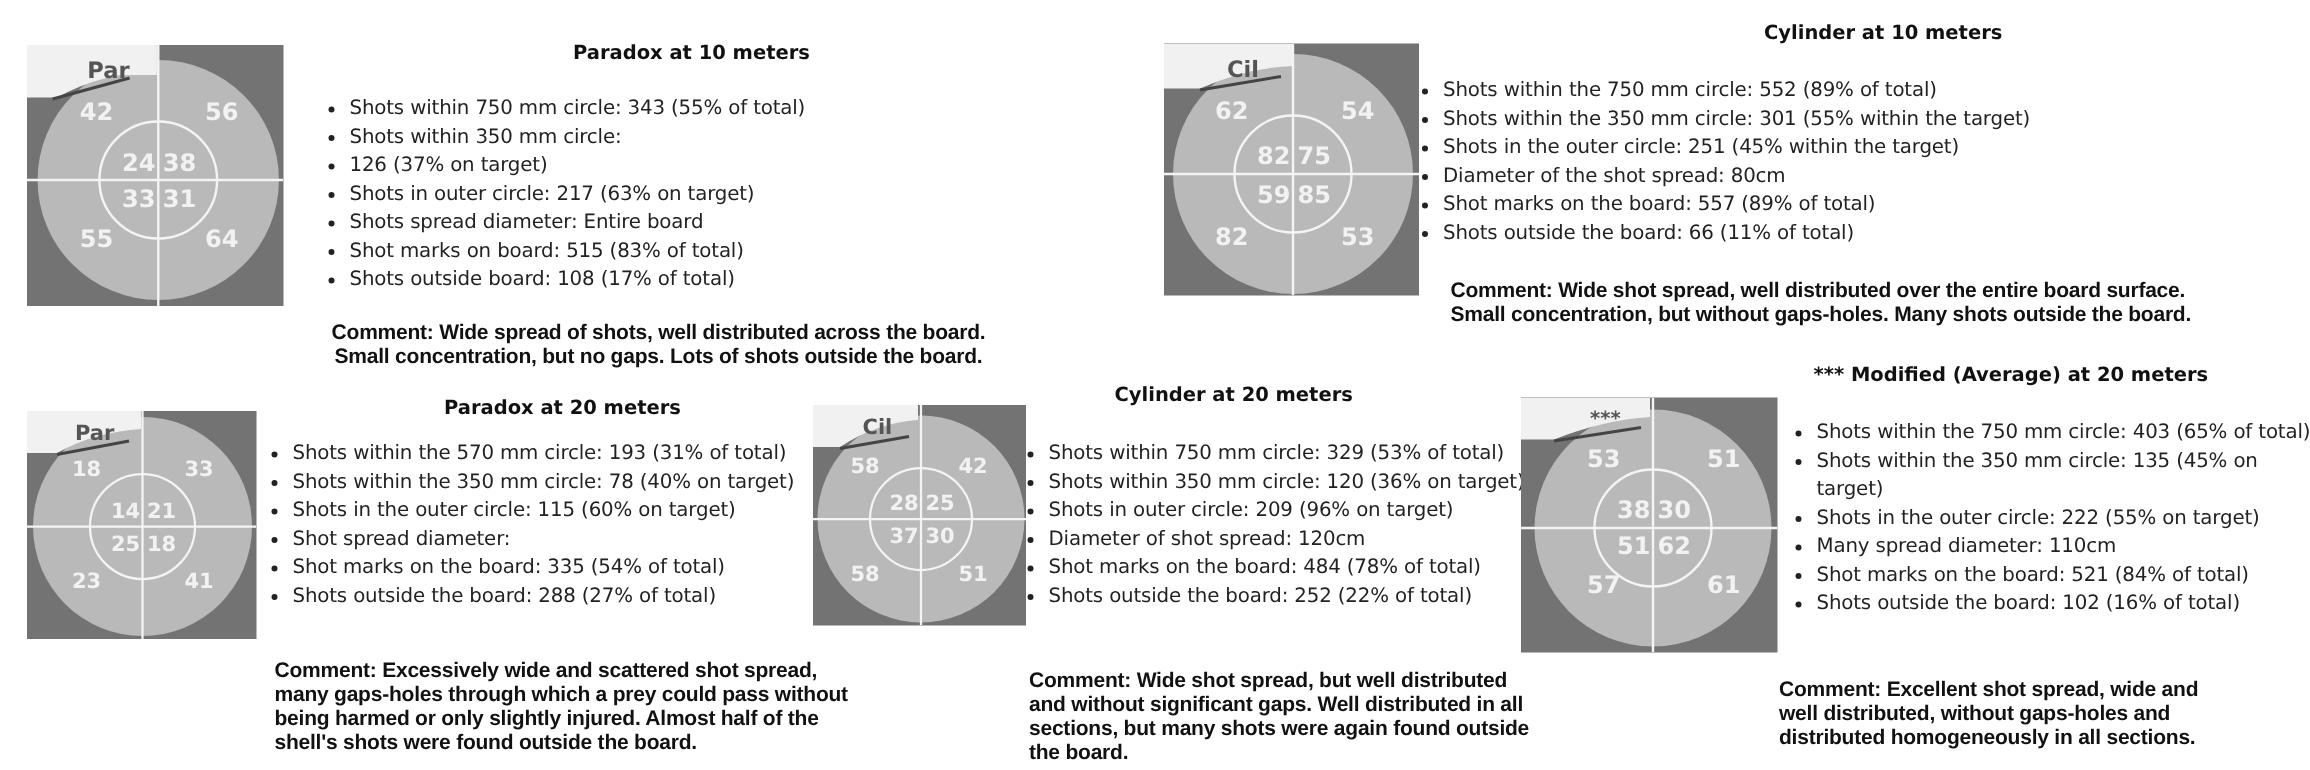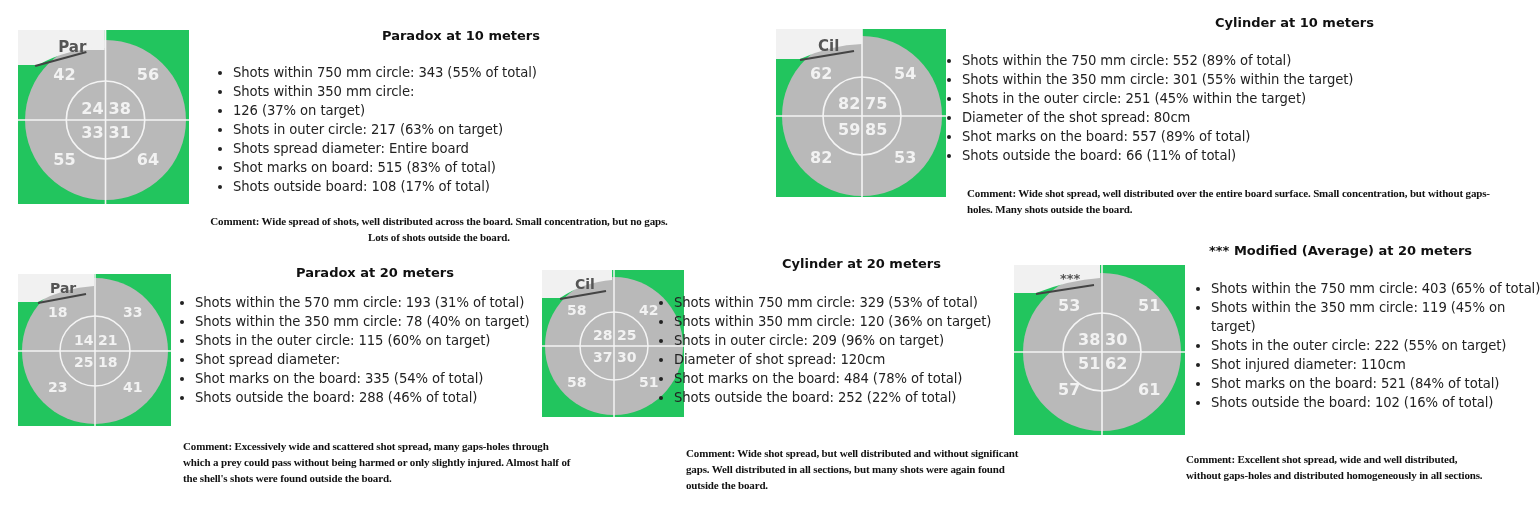--- a/index.html
+++ b/index.html
@@ -1,22 +1,22 @@
 <!DOCTYPE html>
 <html><head>
 <meta charset="utf-8">
 <style>
   html, body { margin:0; padding:0; background:#ffffff; }
   body { width:1540px; height:513px; position:relative; overflow:hidden; font-family:"DejaVu Sans", sans-serif; color:#1a1a1a; }
-  .target { position:absolute; background:#22c55e; overflow:hidden; }
+  .target { position:absolute; background:#737373; overflow:hidden; }
   .target svg { width:100%; height:100%; display:block; }
   .title { position:absolute; font-family:"DejaVu Sans", sans-serif; font-weight:bold; font-size:13px; color:#111; white-space:nowrap; text-align:center; }
   ul.stats { position:absolute; margin:0; padding:0 0 0 22px; font-family:"DejaVu Sans", sans-serif; font-size:13.2px; line-height:19px; color:#222; list-style:disc; letter-spacing:-0.1px; }
   ul.stats li { padding-left:0; }
-  .comment { position:absolute; font-family:Liberation Serif, serif; font-weight:bold; font-size:11px; line-height:16px; color:#111; letter-spacing:-0.15px; }
+  .comment { position:absolute; font-family:Liberation Sans, sans-serif; font-weight:bold; font-size:14px; line-height:16px; color:#111; letter-spacing:-0.15px; }
 </style>
 </head>
 <body>
 
 <div class="target" style="left:18px;top:30px;width:171px;height:174px;">
   <svg viewBox="0 0 170 174" preserveAspectRatio="none">
     <circle cx="87" cy="90" r="80" fill="#b9b9b9"></circle>
     <rect x="0" y="0" width="86" height="20" fill="#f1f1f1"></rect>
     <path d="M20 35 Q50 18 86 18 L86 0 L0 0 L0 35 Z" fill="#f1f1f1"></path>
     <line x1="17" y1="36" x2="68" y2="22" stroke="#444" stroke-width="2"></line>
@@ -58,21 +58,21 @@
     <text x="34" y="50" font-family="DejaVu Sans, sans-serif" font-size="16" font-weight="bold" fill="#f2f2f2">62</text>
     <text x="118" y="50" font-family="DejaVu Sans, sans-serif" font-size="16" font-weight="bold" fill="#f2f2f2">54</text>
     <text x="34" y="134" font-family="DejaVu Sans, sans-serif" font-size="16" font-weight="bold" fill="#f2f2f2">82</text>
     <text x="118" y="134" font-family="DejaVu Sans, sans-serif" font-size="16" font-weight="bold" fill="#f2f2f2">53</text>
     <text x="62" y="80" font-family="DejaVu Sans, sans-serif" font-size="16" font-weight="bold" fill="#f2f2f2">82</text>
     <text x="89" y="80" font-family="DejaVu Sans, sans-serif" font-size="16" font-weight="bold" fill="#f2f2f2">75</text>
     <text x="62" y="106" font-family="DejaVu Sans, sans-serif" font-size="16" font-weight="bold" fill="#f2f2f2">59</text>
     <text x="89" y="106" font-family="DejaVu Sans, sans-serif" font-size="16" font-weight="bold" fill="#f2f2f2">85</text>
   </svg>
 </div>
-<div class="title" style="left:1176px;top:15px;margin-left:39px;">Cylinder at 10 meters</div>
+<div class="title" style="left:1176px;top:15px;">Cylinder at 10 meters</div>
 <ul class="stats" style="left:940px;top:51px;width:460px;">
   <li>Shots within the 750 mm circle: 552 (89% of total)</li>
   <li>Shots within the 350 mm circle: 301 (55% within the target)</li>
   <li>Shots in the outer circle: 251 (45% within the target)</li>
   <li>Diameter of the shot spread: 80cm</li>
   <li>Shot marks on the board: 557 (89% of total)</li>
   <li>Shots outside the board: 66 (11% of total)</li>
 </ul>
 <div class="comment" style="left:967px;top:185px;width:530px;">Comment: Wide shot spread, well distributed over the entire board surface. Small concentration, but without gaps-holes. Many shots outside the board.</div>
 
@@ -95,21 +95,21 @@
     <text x="80" y="93" font-family="DejaVu Sans, sans-serif" font-size="14" font-weight="bold" fill="#f2f2f2">18</text>
   </svg>
 </div>
 <div class="title" style="left:296px;top:265px;">Paradox at 20 meters</div>
 <ul class="stats" style="left:173px;top:293px;width:370px;">
   <li>Shots within the 570 mm circle: 193 (31% of total)</li>
   <li>Shots within the 350 mm circle: 78 (40% on target)</li>
   <li>Shots in the outer circle: 115 (60% on target)</li>
   <li>Shot spread diameter:</li>
   <li>Shot marks on the board: 335 (54% of total)</li>
-  <li>Shots outside the board: 288 (46% of total)</li>
+  <li>Shots outside the board: 288 (27% of total)</li>
 </ul>
 <div class="comment" style="left:171px;top:438px;width:395px;margin-left:12px;">Comment: Excessively wide and scattered shot spread, many gaps-holes through which a prey could pass without being harmed or only slightly injured. Almost half of the shell's shots were found outside the board.</div>
 
 <div class="target" style="left:542px;top:270px;width:142px;height:147px;">
   <svg viewBox="0 0 142 147" preserveAspectRatio="none">
     <circle cx="72" cy="76" r="69" fill="#b9b9b9"></circle>
     <path d="M18 28 Q42 12 70 10 L70 0 L0 0 L0 28 Z" fill="#f1f1f1"></path>
     <line x1="18" y1="29" x2="64" y2="21" stroke="#444" stroke-width="2"></line>
     <line x1="72" y1="0" x2="72" y2="147" stroke="#f4f4f4" stroke-width="1.5"></line>
     <line x1="0" y1="76" x2="142" y2="76" stroke="#f4f4f4" stroke-width="1.5"></line>
@@ -118,22 +118,22 @@
     <text x="25" y="45" font-family="DejaVu Sans, sans-serif" font-size="14" font-weight="bold" fill="#f2f2f2">58</text>
     <text x="97" y="45" font-family="DejaVu Sans, sans-serif" font-size="14" font-weight="bold" fill="#f2f2f2">42</text>
     <text x="25" y="117" font-family="DejaVu Sans, sans-serif" font-size="14" font-weight="bold" fill="#f2f2f2">58</text>
     <text x="97" y="117" font-family="DejaVu Sans, sans-serif" font-size="14" font-weight="bold" fill="#f2f2f2">51</text>
     <text x="51" y="70" font-family="DejaVu Sans, sans-serif" font-size="14" font-weight="bold" fill="#f2f2f2">28</text>
     <text x="75" y="70" font-family="DejaVu Sans, sans-serif" font-size="14" font-weight="bold" fill="#f2f2f2">25</text>
     <text x="51" y="92" font-family="DejaVu Sans, sans-serif" font-size="14" font-weight="bold" fill="#f2f2f2">37</text>
     <text x="75" y="92" font-family="DejaVu Sans, sans-serif" font-size="14" font-weight="bold" fill="#f2f2f2">30</text>
   </svg>
 </div>
-<div class="title" style="left:782px;top:256px;">Cylinder at 20 meters</div>
-<ul class="stats" style="left:652px;top:293px;width:320px;">
+<div class="title" style="left:743px;top:256px;">Cylinder at 20 meters</div>
+<ul class="stats" style="left:677px;top:293px;width:320px;">
   <li>Shots within 750 mm circle: 329 (53% of total)</li>
   <li>Shots within 350 mm circle: 120 (36% on target)</li>
   <li>Shots in outer circle: 209 (96% on target)</li>
   <li>Diameter of shot spread: 120cm</li>
   <li>Shot marks on the board: 484 (78% of total)</li>
   <li>Shots outside the board: 252 (22% of total)</li>
 </ul>
 <div class="comment" style="left:686px;top:445px;width:345px;">Comment: Wide shot spread, but well distributed and without significant gaps. Well distributed in all sections, but many shots were again found outside the board.</div>
 
 <div class="target" style="left:1014px;top:265px;width:171px;height:170px;">
@@ -151,19 +151,19 @@
     <text x="124" y="130" font-family="DejaVu Sans, sans-serif" font-size="16" font-weight="bold" fill="#f2f2f2">61</text>
     <text x="64" y="80" font-family="DejaVu Sans, sans-serif" font-size="16" font-weight="bold" fill="#f2f2f2">38</text>
     <text x="91" y="80" font-family="DejaVu Sans, sans-serif" font-size="16" font-weight="bold" fill="#f2f2f2">30</text>
     <text x="64" y="104" font-family="DejaVu Sans, sans-serif" font-size="16" font-weight="bold" fill="#f2f2f2">51</text>
     <text x="91" y="104" font-family="DejaVu Sans, sans-serif" font-size="16" font-weight="bold" fill="#f2f2f2">62</text>
   </svg>
 </div>
 <div class="title" style="left:1209px;top:243px;">*** Modified (Average) at 20 meters</div>
 <ul class="stats" style="left:1189px;top:279px;width:330px;">
   <li>Shots within the 750 mm circle: 403 (65% of total)</li>
-  <li>Shots within the 350 mm circle: 119 (45% on target)</li>
+  <li>Shots within the 350 mm circle: 135 (45% on target)</li>
   <li>Shots in the outer circle: 222 (55% on target)</li>
-  <li>Shot injured diameter: 110cm</li>
+  <li>Many spread diameter: 110cm</li>
   <li>Shot marks on the board: 521 (84% of total)</li>
   <li>Shots outside the board: 102 (16% of total)</li>
 </ul>
 <div class="comment" style="left:1186px;top:451px;width:300px;">Comment: Excellent shot spread, wide and well distributed, without gaps-holes and distributed homogeneously in all sections.</div>
 
 </body></html>

